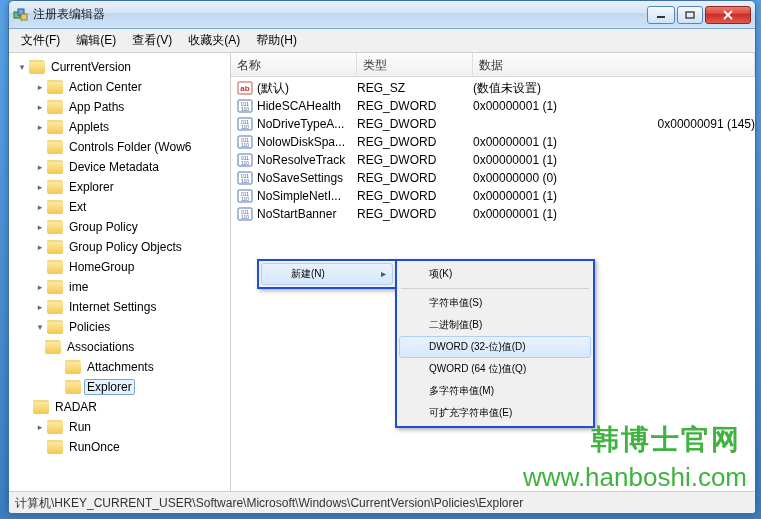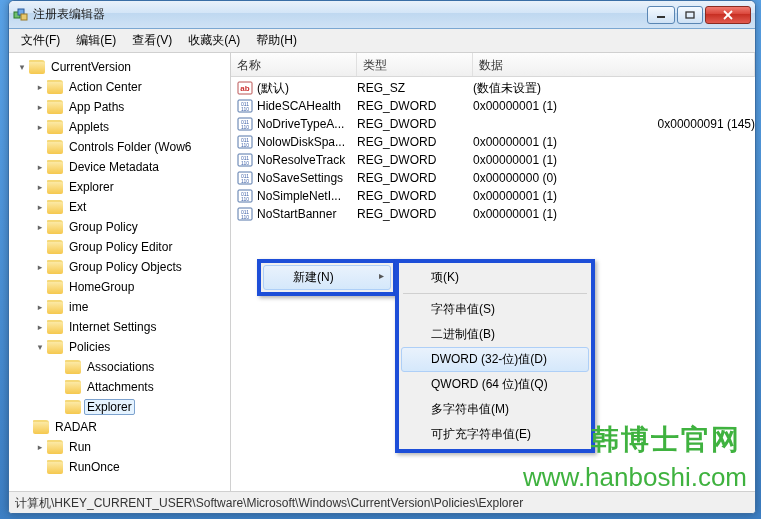--- a/index.html
+++ b/index.html
@@ -25,21 +25,21 @@
 .list-head { display: flex; height: 24px; border-bottom: 1px solid #d8d8d8; background: linear-gradient(to bottom,#fdfdfd,#f0f0f0); }
 .list-head .col { padding: 4px 6px; border-right: 1px solid #e0e0e0; font-size:12px; color:#333;}
 .col-name { width: 126px; }
 .col-type { width: 116px; }
 .col-data { flex: 1; }
 .list-body { padding-top: 2px; }
 .list-row { display: flex; height: 18px; align-items: center; }
 .list-row .regicon { width: 16px; height: 16px; margin: 0 4px 0 6px; display:inline-flex;align-items:center;justify-content:center;}
 .list-row .c { overflow: hidden; text-overflow: ellipsis; white-space: nowrap; }
 .statusbar { height: 22px; border-top: 1px solid #d0d0d0; background: #f0f0f0; font-size: 12px; padding: 3px 6px; color:#333; overflow:hidden; white-space:nowrap;}
-.ctxmenu { position: absolute; background: #f0f0f0; border: 4px solid #1d4ed8; box-shadow: 2px 2px 4px rgba(0,0,0,.3); font-size: 12px; padding: 2px; }
+.ctxmenu { position: absolute; background: #f0f0f0; border: 2px solid #1d4ed8; box-shadow: 2px 2px 4px rgba(0,0,0,.3); font-size: 10px; padding: 2px; }
 .ctxmenu .mi { padding: 4px 24px 4px 30px; position: relative; white-space:nowrap; cursor:default;}
 .ctxmenu .mi.hov { background: linear-gradient(to bottom,#e9f2fc,#d5e8fb); border: 1px solid #aecff7; border-radius:3px; padding: 3px 23px 3px 29px; }
 .ctxmenu .mi.sub::after { content:"▸"; position:absolute; right:6px; top:4px; color:#555; font-size:10px;}
 .ctxmenu .sep { height:1px; background:#d0d0d0; margin:3px 2px;}
 .ctx1 { left: 248px; top: 258px; width: 140px; }
 .ctx2 { left: 386px; top: 258px; width: 200px; }
 .watermark1 { position:absolute; right:20px; bottom:60px; font-size:28px; color:#3fb23f; font-weight:bold; letter-spacing:2px; pointer-events:none;}
 .watermark2 { position:absolute; right:14px; bottom:26px; font-size:26px; color:#3fb23f; pointer-events:none; font-family: Arial,sans-serif;}
 svg { display:block; }
 </style>
@@ -126,25 +126,20 @@
           <span class="twisty">▸</span>
           <span class="ficon"></span>
           <span class="label">Ext</span>
         </div>
         <div class="tree-row" style="padding-left: 26px;">
           <span class="twisty">▸</span>
           <span class="ficon"></span>
           <span class="label">Group Policy</span>
         </div>
         <div class="tree-row" style="padding-left: 26px;">
-          <span class="twisty"> </span>
-          <span class="ficon"></span>
-          <span class="label">Group Policy Editor</span>
-        </div>
-        <div class="tree-row" style="padding-left: 26px;">
           <span class="twisty">▸</span>
           <span class="ficon"></span>
           <span class="label">Group Policy Objects</span>
         </div>
         <div class="tree-row" style="padding-left: 26px;">
           <span class="twisty"> </span>
           <span class="ficon"></span>
           <span class="label">HomeGroup</span>
         </div>
         <div class="tree-row" style="padding-left: 26px;">
@@ -155,21 +150,21 @@
         <div class="tree-row" style="padding-left: 26px;">
           <span class="twisty">▸</span>
           <span class="ficon"></span>
           <span class="label">Internet Settings</span>
         </div>
         <div class="tree-row" style="padding-left: 26px;">
           <span class="twisty">▾</span>
           <span class="ficon"></span>
           <span class="label">Policies</span>
         </div>
-        <div class="tree-row" style="padding-left: 44px;">
+        <div class="tree-row" style="padding-left: 24px;">
           <span class="twisty"> </span>
           <span class="ficon"></span>
           <span class="label">Associations</span>
         </div>
         <div class="tree-row" style="padding-left: 44px; text-align: right;">
           <span class="twisty"> </span>
           <span class="ficon"></span>
           <span class="label">Attachments</span>
         </div>
         <div class="tree-row sel" style="padding-left: 44px;">

